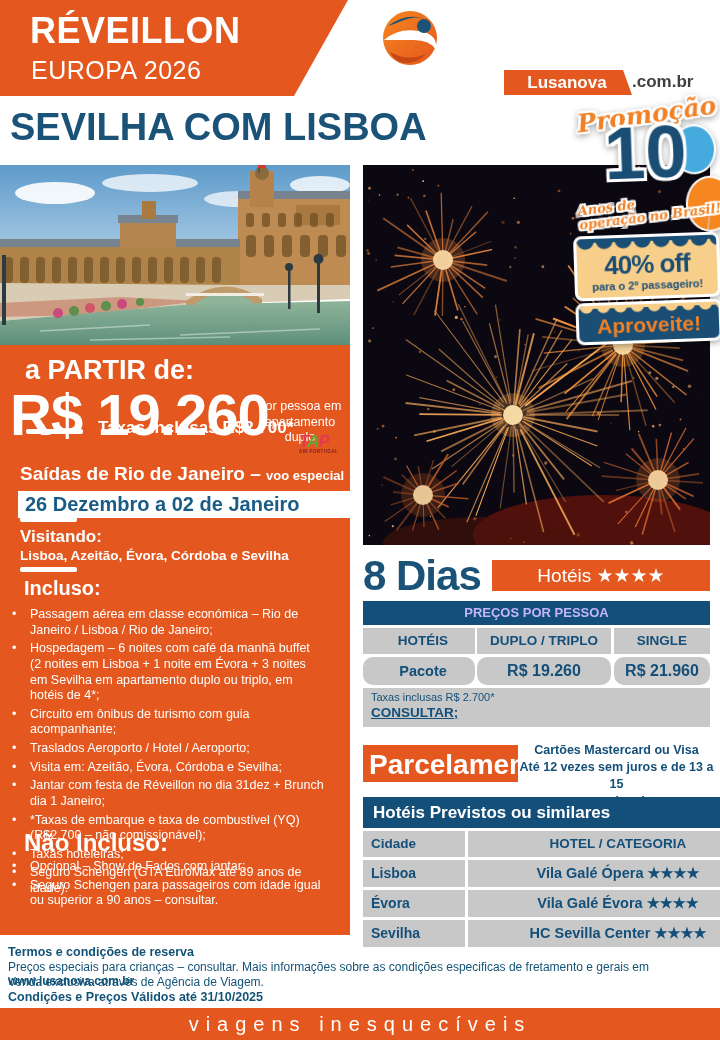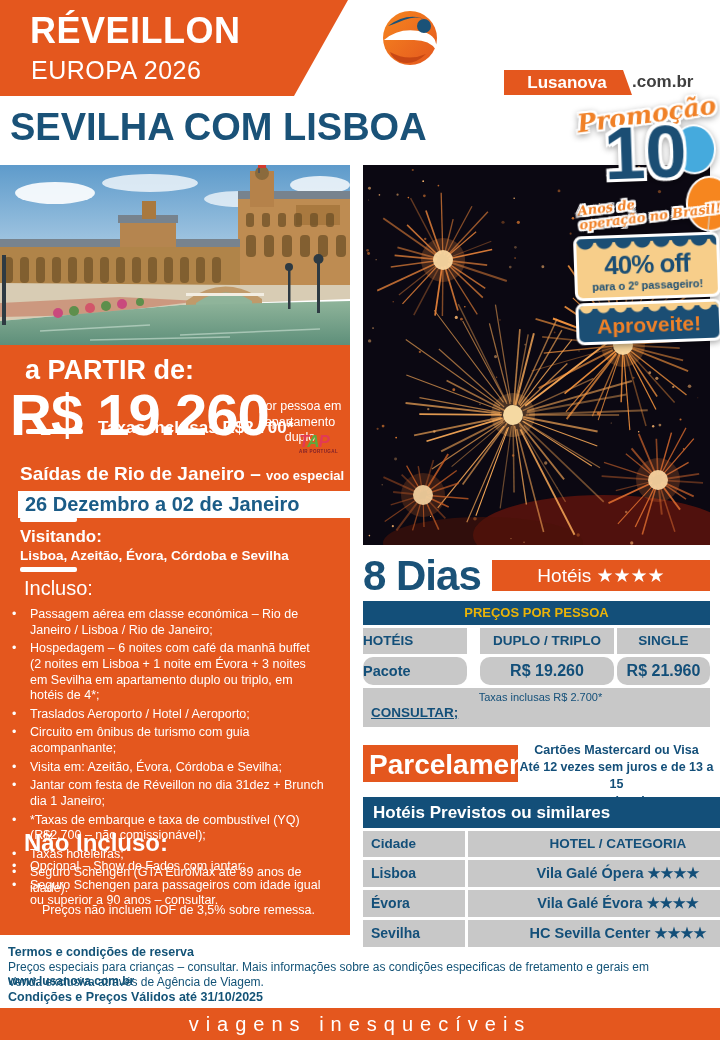--- a/index.html
+++ b/index.html
@@ -80,47 +80,47 @@
   .tap-a{color:#5FA83C;}
   .tap-sub{font-size:4.5px;color:#7A1E2B;font-weight:bold;letter-spacing:.4px;}
   .departure{left:20px;top:118px;font-size:19px;font-weight:bold;white-space:nowrap;}
   .departure small{font-size:13px;font-weight:bold;}
   .dates-band{left:18px;top:146px;width:332px;height:27px;background:#fff;}
   .dates-text{color:#1B5C87;font-size:20px;font-weight:bold;line-height:27px;padding-left:7px;white-space:nowrap;}
   .dash2{left:20px;top:172px;}
   .visiting-label{left:20px;top:182px;font-size:17px;font-weight:bold;}
   .visiting{left:20px;top:203px;font-size:13.5px;font-weight:bold;}
   .dash3{left:20px;top:222px;}
-  .included-label{left:24px;top:232px;font-size:20px;font-weight:normal;}
+  .included-label{left:24px;top:232px;font-size:20px;font-weight:bold;}
   .blist{left:8px;width:316px;margin:0;padding:0;list-style:none;}
   .blist li{position:relative;padding-left:22px;font-size:12.5px;line-height:1.25;margin-bottom:3px;}
   .blist li:before{content:"•";position:absolute;left:4px;top:0;}
   .included-list{top:262px;}
   .notinc-label{left:24px;top:484px;font-size:24px;font-weight:bold;}
   .notinc-list{top:514px;}
   .iof-note{left:42px;top:558px;font-size:12.5px;}
 
   
   .days{left:363px;top:552px;color:#1A5278;font-size:42px;font-weight:bold;letter-spacing:-1px;}
   .hotels-badge{left:492px;top:560px;width:218px;height:31px;background:#E4571E;color:#fff;
     font-size:19px;text-align:center;line-height:31px;}
   .ptable{left:363px;top:601px;width:347px;}
-  .ptable-title{background:#134F79;color:#eab308;font-size:13px;font-weight:bold;text-align:center;
+  .ptable-title{background:#134F79;color:#c4b5fd;font-size:13px;font-weight:bold;text-align:center;
     height:24px;line-height:24px;}
   .trow{display:flex;margin-top:3px;}
   .cell{background:#C8C8C8;color:#134F79;overflow:hidden;}
-  .p-c1{width:104px;margin-right:13px;text-align:left;padding-left:0;}
+  .p-c1{width:104px;margin-right:2px;text-align:center;padding-left:8px;}
   .p-c2{width:134px;margin-right:3px;text-align:center;}
   .p-c3{flex:1;text-align:center;}
   .phead .cell{font-size:13.5px;font-weight:bold;height:26px;line-height:26px;}
   .pvals .cell{height:28px;line-height:28px;border-radius:10px;}
   .pvals .p-c1{font-size:14.5px;font-weight:bold;}
   .pvals .p-c2,.pvals .p-c3{font-size:16px;font-weight:bold;}
   .ptable-foot{margin-top:3px;background:#C8C8C8;height:36px;padding:3px 0 0 8px;}
-  .ptable-taxes{color:#134F79;font-size:11px;text-align:center;}
+  .ptable-taxes{color:#134F79;font-size:11px;}
   .consult{color:#134F79;font-size:13.5px;font-weight:bold;text-decoration:underline;display:inline-block;margin-top:2px;}
 
   .installment-btn{left:363px;top:745px;width:155px;height:37px;background:#E4571E;color:#fff;
     font-size:28px;font-weight:bold;text-align:center;line-height:37px;border:none;cursor:pointer;}
   .installment-info{left:518px;top:742px;width:197px;color:#134F79;font-size:12.5px;font-weight:bold;
     text-align:center;line-height:1.35;}
 
   .htable{left:363px;top:797px;width:405px;}
   .htable-title{background:#134F79;color:#fff;font-size:17px;font-weight:bold;height:31px;line-height:31px;padding-left:10px;}
   .h-c1{width:94px;margin-right:3px;text-align:left;padding-left:8px;}
@@ -560,35 +560,34 @@
   </div>
   <div class="abs dash dash2"></div>
   <div class="abs visiting-label">Visitando:</div>
   <div class="abs visiting">Lisboa, Azeitão, Évora, Córdoba e Sevilha</div>
   <div class="abs dash dash3"></div>
   <div class="abs included-label">Incluso:</div>
   <ul class="abs blist included-list">
 
   <li>Passagem aérea em classe económica – Rio de Janeiro / Lisboa / Rio de Janeiro;</li>
       <li>Hospedagem – 6 noites com café da manhã buffet (2 noites em Lisboa + 1 noite em Évora + 3 noites em Sevilha em apartamento duplo ou triplo, em hotéis de 4*;</li>
+      <li>Circuito em ônibus de turismo com guia acompanhante;</li>
       <li>Traslados Aeroporto / Hotel / Aeroporto;</li>
-      <li>Circuito em ônibus de turismo com guia acompanhante;</li>
       <li>Visita em: Azeitão, Évora, Córdoba e Sevilha;</li>
       <li>Jantar com festa de Réveillon no dia 31dez + Brunch dia 1 Janeiro;</li>
       <li>*Taxas de embarque e taxa de combustível (YQ) (R$2.700 – não comissionável);</li>
       <li>Taxas hoteleiras;</li>
       <li>Seguro Schengen (GTA EuroMax até 89 anos de idade).</li>
     </ul>
   <div class="abs notinc-label">Não Incluso:</div>
   <ul class="abs blist notinc-list">
 
   <li>Opcional – Show de Fados com jantar;</li>
       <li>Seguro Schengen para passageiros com idade igual ou superior a 90 anos – consultar.</li>
     </ul>
-  <div class="abs iof-note">Preços não incluem IOF de 3,5% sobre remessa.</div>
 </div>
 
 <div class="abs days">8 Dias</div>
 <div class="abs hotels-badge">Hotéis ★★★★</div>
 
 <div class="abs ptable">
   <div class="ptable-title">PREÇOS POR PESSOA</div>
   <div class="trow phead">
     <div class="cell p-c1">HOTÉIS</div>
     <div class="cell p-c2">DUPLO / TRIPLO</div>

